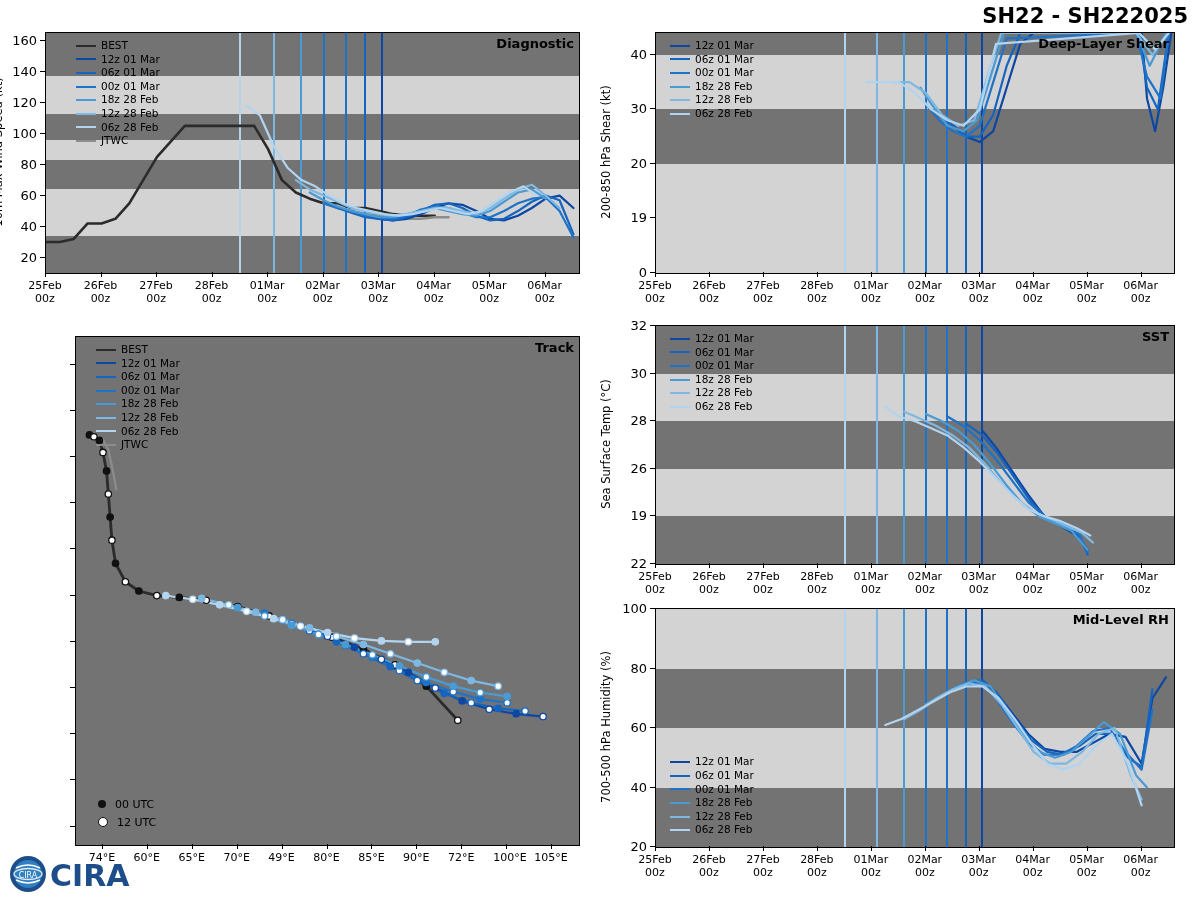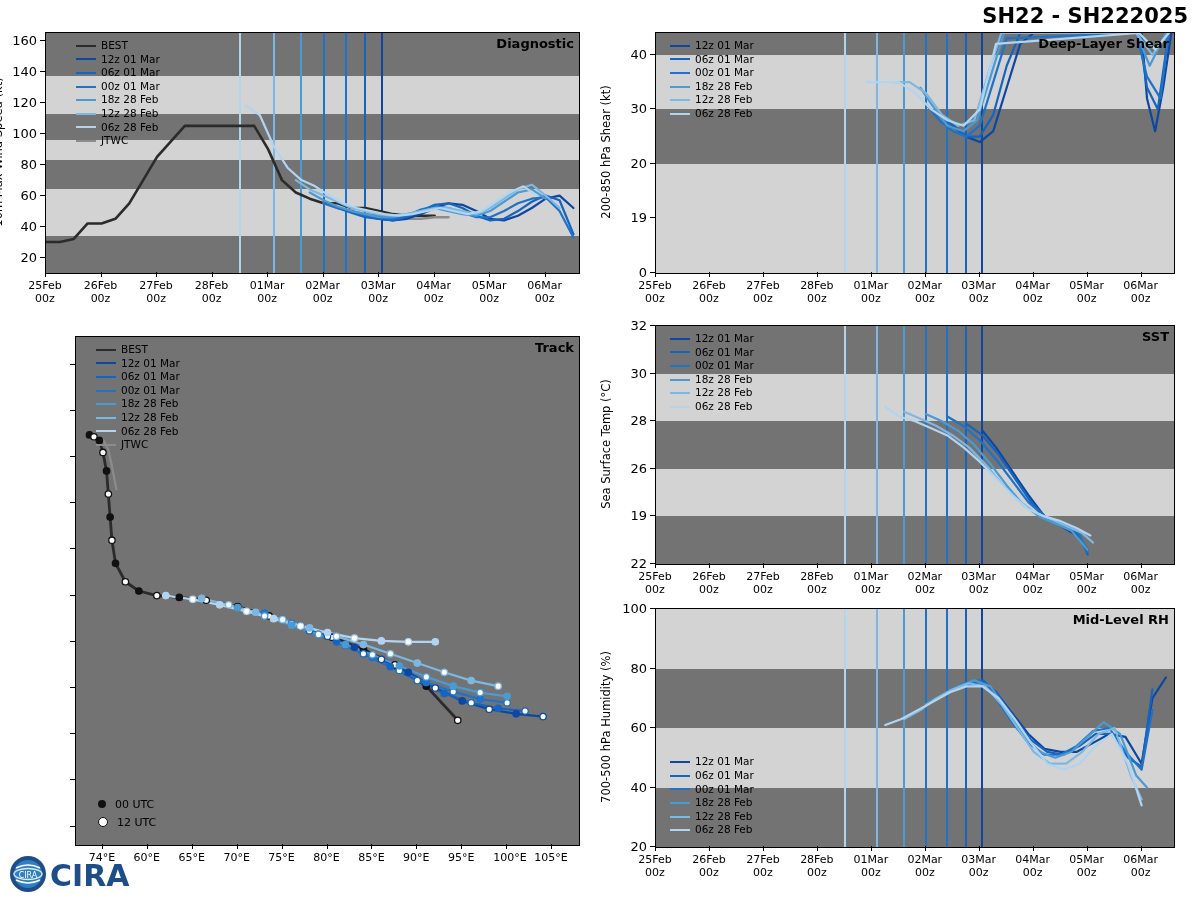--- a/index.html
+++ b/index.html
@@ -380,29 +380,29 @@
     <div class="ytickmark" style="left:-5px;top:489.5272727272727px;"></div>
     <div class="xtickmark" style="left:26.94642857142857px;top:508px;"></div>
     <div class="xtick" style="left:2.9464285714285694px;top:515px;width:48px;">74°E</div>
     <div class="xtickmark" style="left:71.85714285714285px;top:508px;"></div>
     <div class="xtick" style="left:47.85714285714285px;top:515px;width:48px;">60°E</div>
     <div class="xtickmark" style="left:116.76785714285715px;top:508px;"></div>
     <div class="xtick" style="left:92.76785714285715px;top:515px;width:48px;">65°E</div>
     <div class="xtickmark" style="left:161.67857142857144px;top:508px;"></div>
     <div class="xtick" style="left:137.67857142857144px;top:515px;width:48px;">70°E</div>
     <div class="xtickmark" style="left:206.5892857142857px;top:508px;"></div>
-    <div class="xtick" style="left:182.5892857142857px;top:515px;width:48px;">75°E</div>
+    <div class="xtick" style="left:182.5892857142857px;top:515px;width:48px;">49°E</div>
     <div class="xtickmark" style="left:251.5px;top:508px;"></div>
     <div class="xtick" style="left:227.5px;top:515px;width:48px;">80°E</div>
     <div class="xtickmark" style="left:296.4107142857143px;top:508px;"></div>
     <div class="xtick" style="left:272.4107142857143px;top:515px;width:48px;">85°E</div>
     <div class="xtickmark" style="left:341.3214285714286px;top:508px;"></div>
     <div class="xtick" style="left:317.3214285714286px;top:515px;width:48px;">90°E</div>
     <div class="xtickmark" style="left:386.2321428571429px;top:508px;"></div>
-    <div class="xtick" style="left:362.2321428571429px;top:515px;width:48px;">95°E</div>
+    <div class="xtick" style="left:362.2321428571429px;top:515px;width:48px;">72°E</div>
     <div class="xtickmark" style="left:431.1428571428571px;top:508px;"></div>
     <div class="xtick" style="left:411px;top:515px;width:48px;">100°E</div>
     <div class="xtickmark" style="left:476.0535714285714px;top:508px;"></div>
     <div class="xtick" style="left:452.0535714285714px;top:515px;width:48px;">105°E</div>
   </div>
 
 <div class="panel" id="panel-shear" style="left:655px;top:32px;width:520px;height:242px;">
   <div class="plot" id="plot-shear">
       <div class="band" style="top:130.9090909090909px;height:109.0909090909091px;"></div>
       <div class="band" style="top:21.818181818181813px;height:54.54545454545456px;"></div>

